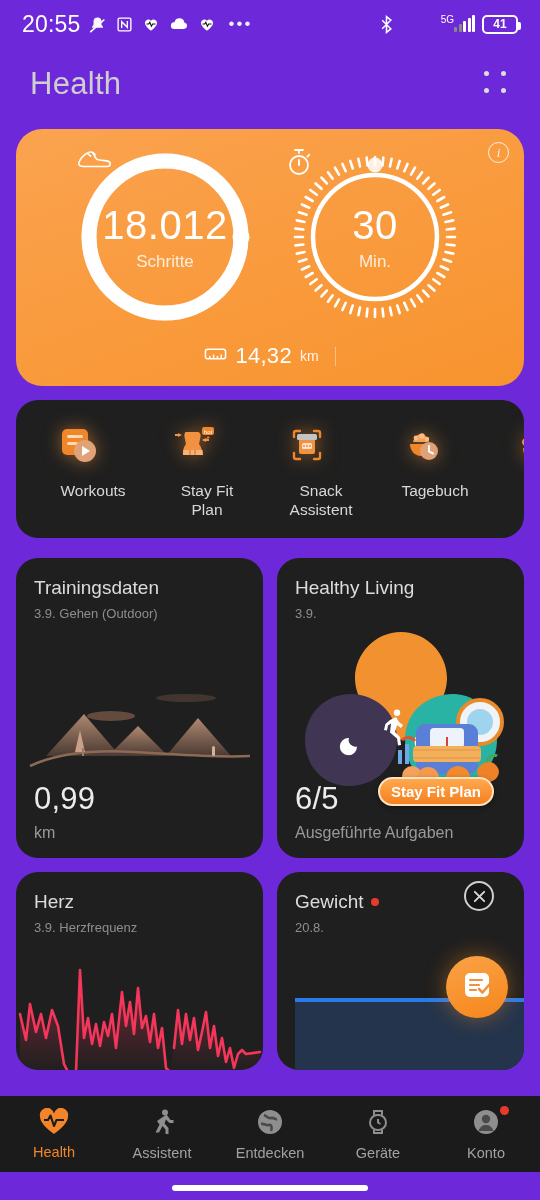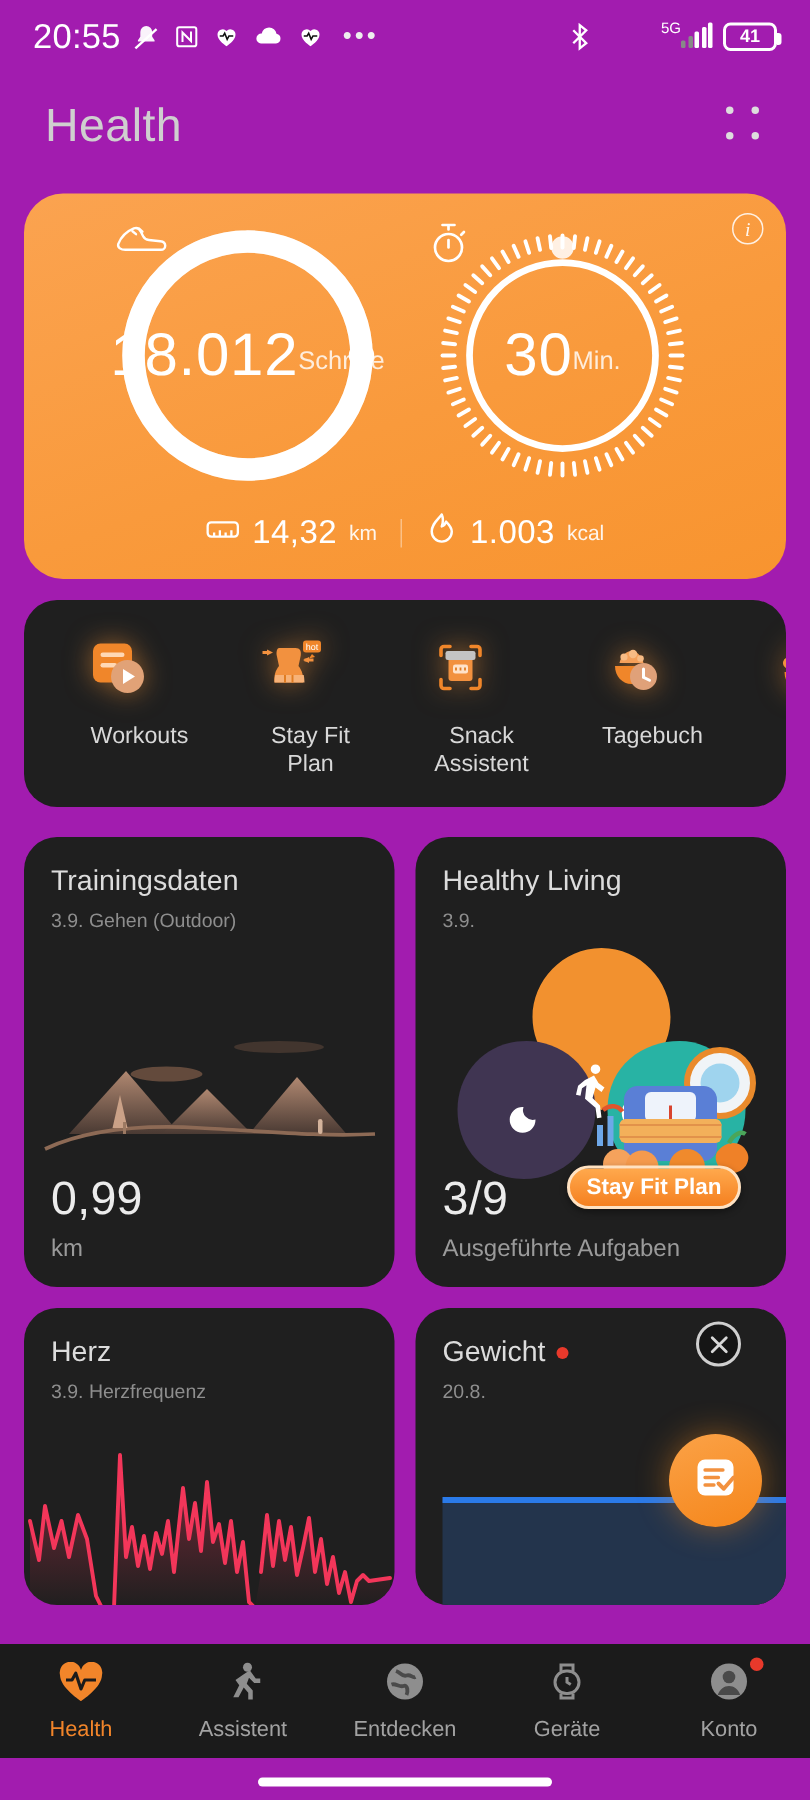--- a/index.html
+++ b/index.html
@@ -2,21 +2,21 @@
 <html><head>
 <meta charset="utf-8">
 <style>
   * { box-sizing: border-box; margin: 0; padding: 0; }
   html, body {
     width: 540px; height: 1200px;
     background: #000;
     font-family: "Liberation Sans", sans-serif;
     overflow: hidden;
   }
-  .phone { position: relative; width: 540px; height: 1200px; background: #a21caf; }
+  .phone { position: relative; width: 540px; height: 1200px; background: #6d28d9; }
 
   
   .statusbar {
     height: 48px; display: flex; align-items: center;
     padding: 0 22px; color: #fff;
   }
   .sb-time { font-size: 23px; font-weight: 500; letter-spacing: .2px; }
   .sb-left-icons { display: flex; align-items: center; gap: 9px; margin-left: 7px; }
   .sb-right { margin-left: auto; display: flex; align-items: center; gap: 7px; }
   .sb-ico { display: inline-flex; align-items: center; justify-content: center; }
@@ -58,21 +58,21 @@
     width: 21px; height: 21px; border-radius: 50%;
     border: 1.6px solid rgba(255,255,255,.85);
     color: rgba(255,255,255,.92); font-size: 13px; font-style: italic;
     display: flex; align-items: center; justify-content: center;
     font-family: "Liberation Serif", serif;
   }
   .rings { display: flex; justify-content: center; gap: 30px; padding-top: 18px; }
   .ring-wrap { position: relative; width: 180px; height: 180px; }
   .ring-wrap svg { position: absolute; inset: 0; }
   .ring-inner {
-    position: absolute; inset: 0; display: flex; flex-direction: row;
+    position: absolute; inset: 0; display: flex; flex-direction: column;
     align-items: center; justify-content: center; color: #fff;
   }
   .ring-icon { margin-bottom: 2px; }
   .ring-value { font-size: 40px; font-weight: 400; line-height: 1; letter-spacing: .5px; }
   .ring-unit { font-size: 17px; color: rgba(255,255,255,.82); margin-top: 7px; }
 
   .hero-stats {
     position: absolute; bottom: 17px; left: 0; right: 0;
     display: flex; align-items: center; justify-content: center; gap: 16px;
     color: #fff;
@@ -331,29 +331,20 @@
         <span>
           <svg width="23" height="16" viewBox="0 0 24 16" fill="none" stroke="#fff" stroke-width="1.6">
             <rect x="1.5" y="3" width="21" height="10" rx="2.5"></rect>
             <path d="M6 13v-3M10 13v-4.5M14 13v-3M18 13v-4.5"></path>
           </svg>
         </span>
         <span class="num">14,32</span>
         <span class="unit">km</span>
       </span>
       <span class="hsep"></span>
-      <span class="hstat">
-        <span>
-          <svg width="21" height="23" viewBox="0 0 22 24" fill="none" stroke="#fff" stroke-width="1.7" stroke-linejoin="round">
-            <path d="M11 2C8 6 4 8.5 4 14a7 7 0 0 0 14 0c0-3-2-5-4-7-.6 2-1.8 3-3 3.4C11.8 8 12.4 5 11 2z"></path>
-          </svg>
-        </span>
-        <span class="num">1.003</span>
-        <span class="unit">kcal</span>
-      </span>
     </div>
   </div>
 
   <div class="shortcuts">
 
     <div class="sc">
       <span class="sc-ico">
         <svg width="50" height="50" viewBox="0 0 50 50">
           <rect x="8" y="9" width="26" height="26" rx="5" fill="#f0862a"></rect>
           <rect x="13" y="15" width="16" height="3" rx="1.5" fill="#ffd8b5"></rect>
@@ -468,21 +459,21 @@
             <circle cx="148" cy="122" r="10.5"></circle>
           </g>
           <g fill="#28b3a4">
             <circle cx="144.5" cy="120" r="1.6"></circle>
               <circle cx="151.5" cy="120" r="1.6"></circle>
             <path d="M143 125c1.5 2.5 8 2.5 9.5 0 .6-1-.4-1.6-1-1-.9 1-6.6 1-7.5 0-.6-.6-1.6 0-1 1z"></path>
           </g>
         </svg>
       </div>
       <div class="card-foot">
-        <span class="foot-val">3/9</span>
+        <span class="foot-val">6/5</span>
         <span class="foot-unit">Ausgeführte Aufgaben</span>
       </div>
 
       <div class="promo">
         <svg width="128" height="110" viewBox="0 0 128 110" style="position:absolute;top:0;left:0">
           <circle cx="94" cy="34" r="22" fill="#f0f4f7" stroke="#e98a2b" stroke-width="4"></circle>
           <circle cx="94" cy="34" r="13" fill="#9fd4ee"></circle>
           <rect x="30" y="36" width="62" height="50" rx="9" fill="#5a7fd6"></rect>
           <rect x="44" y="40" width="34" height="20" rx="4" fill="#eef3fb"></rect>
           <path d="M61 58v-9" stroke="#d8442f" stroke-width="2"></path>

